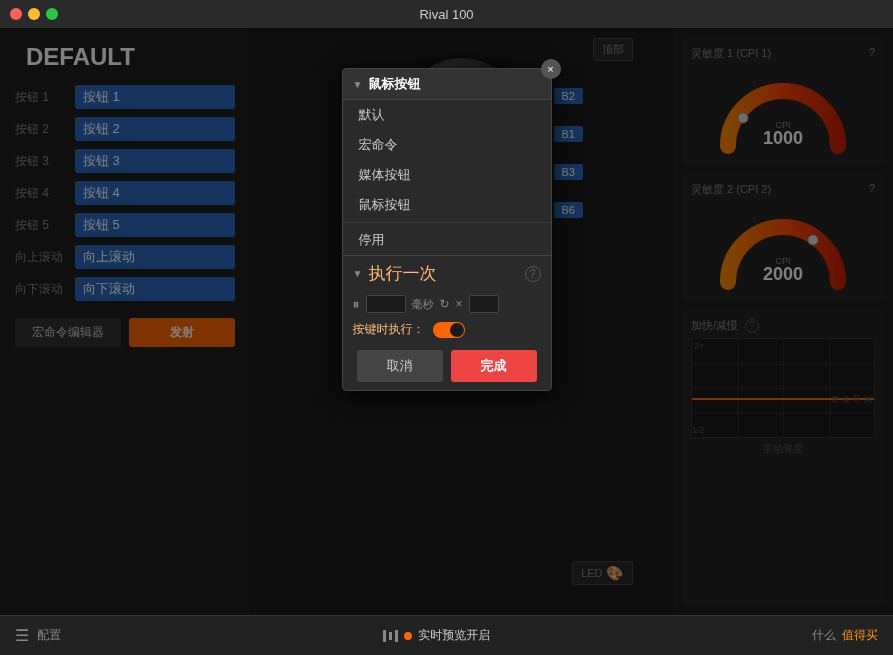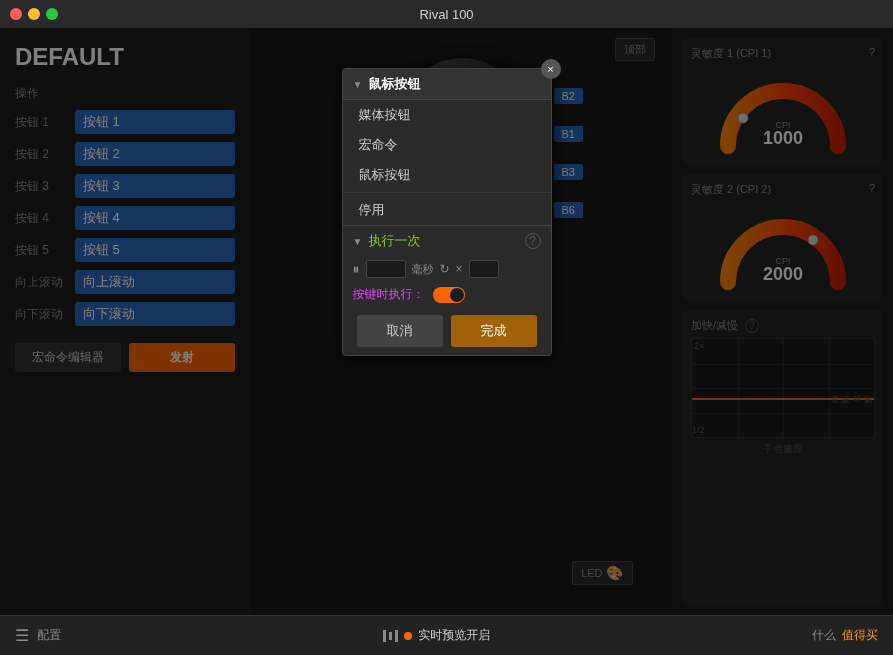--- a/index.html
+++ b/index.html
@@ -51,20 +51,21 @@
     .left-panel {
       width: 250px;
       background: #1e1e1e;
       padding: 10px 0;
     }
     .default-title {
       font-size: 24px;
       font-weight: bold;
       color: #fff;
       padding: 5px 15px 10px;
+      margin-left: 11px;
     }
     .table-header {
       display: flex;
       padding: 4px 15px;
       font-size: 12px;
       color: #888;
     }
     .table-header .col1 { width: 60px; }
     .table-header .col2 { flex: 1; }
 
@@ -403,22 +404,22 @@
 
     
     .modal-execute-row {
       display: flex;
       align-items: center;
       padding: 6px 10px;
       border-top: 1px solid #444;
       cursor: pointer;
     }
     .modal-execute-label {
-      color: #84cc16;
-      font-size: 13px;
+      color: #fdba74;
+      font-size: 17px;
     }
     .modal-execute-question {
       margin-left: auto;
       color: #555;
       font-size: 12px;
       width: 16px;
       height: 16px;
       border: 1px solid #555;
       border-radius: 50%;
       display: flex;
@@ -470,21 +471,21 @@
       font-size: 11px;
       border-radius: 2px;
     }
 
     
     .modal-toggle-row {
       display: flex;
       align-items: center;
       padding: 4px 10px;
       font-size: 12px;
-      color: #d946ef;
+      color: #fdba74;
     }
     .toggle-label {
       margin-right: 8px;
     }
     .toggle-switch {
       width: 32px;
       height: 16px;
       background: #ff6600;
       border-radius: 8px;
       position: relative;
@@ -511,27 +512,27 @@
       background: #444;
       color: #ccc;
       border: none;
       padding: 7px;
       border-radius: 3px;
       font-size: 13px;
       cursor: pointer;
     }
     .btn-done {
       flex: 1;
-      background: #a16207;
+      background: #ef4444;
       color: #fff;
       border: none;
       padding: 7px;
       border-radius: 3px;
       font-size: 13px;
-      font-weight: normal;
+      font-weight: bold;
       cursor: pointer;
     }
 
     
     .gauge-wrapper {
       display: flex;
       justify-content: center;
     }
 
     
@@ -554,24 +555,20 @@
     <div class="traffic-light tl-yellow"></div>
     <div class="traffic-light tl-green"></div>
   </div>
   <span class="titlebar-title">Rival 100</span>
 </div>
 
 <div class="main-content">
 
   <div class="left-panel">
     <div class="default-title">DEFAULT</div>
-    <div class="table-header">
-      <span class="col1">操作</span>
-      <span class="col2"></span>
-    </div>
 
     <div class="table-row">
       <span class="col1">按钮 1</span>
       <span class="col2">按钮 1</span>
     </div>
 
     <div class="table-row">
       <span class="col1">按钮 2</span>
       <span class="col2">按钮 2</span>
     </div>
@@ -603,21 +600,21 @@
     </div>
 
     <div class="bottom-buttons">
       <button class="btn-macro">宏命令编辑器</button>
       <button class="btn-fire">发射</button>
     </div>
   </div>
 
   <div class="center-area">
 
-    <div class="top-label" style="position:absolute;top:10px;right:18px;">顶部</div>
+    <div class="top-label" style="position:absolute;top:10px;right:40px;">顶部</div>
 
     <div class="mouse-img" style="left:50%;transform:translateX(-50%);position:absolute;top:30px;">
       <div class="mouse-body">
 
         <div style="position:absolute;top:60px;left:50%;transform:translateX(-50%);width:14px;height:28px;background:#888;border-radius:3px;"></div>
 
         <div style="position:absolute;top:0;left:50%;width:1px;height:80px;background:#444;"></div>
       </div>
     </div>
 
@@ -737,22 +734,23 @@
   <div class="modal">
 
     <div class="modal-close">×</div>
 
     <div class="modal-dropdown-row">
       <span class="modal-dropdown-arrow">▼</span>
       <span class="modal-dropdown-label">鼠标按钮</span>
     </div>
 
     <div class="modal-scroll-area">
+      <div class="modal-menu-item">默认</div>
+      <div class="modal-menu-item">宏命令</div>
       <div class="modal-menu-item">媒体按钮</div>
-      <div class="modal-menu-item">宏命令</div>
       <div class="modal-menu-item">鼠标按钮</div>
       <div class="modal-menu-item divider-top">停用</div>
 
     </div>
 
     <div class="modal-execute-row">
       <span class="modal-dropdown-arrow">▼</span>
       <span class="modal-execute-label">执行一次</span>
       <div class="modal-execute-question">?</div>
     </div>

